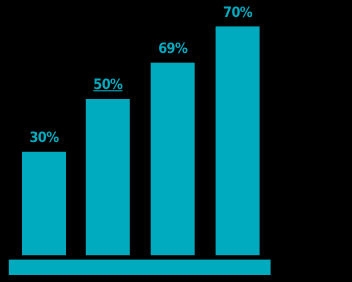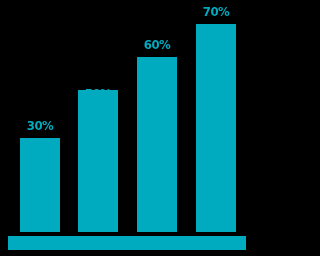--- a/index.html
+++ b/index.html
@@ -66,26 +66,26 @@
 <div id="chart-root">
   <div class="plot-area">
 
     <div class="bar-group" style="left:20px;">
       <div class="bar" style="height:94px;"></div>
       <div class="bar-label" style="bottom:100px;">30%</div>
     </div>
 
     <div class="bar-group" style="left:78px;">
       <div class="bar" style="height:142px;"></div>
-      <div class="bar-label" style="bottom:132px;text-decoration:underline;">50%</div>
+      <div class="bar-label" style="bottom:148px;text-decoration:underline;">50%</div>
     </div>
 
     <div class="bar-group" style="left:137px;">
       <div class="bar" style="height:175px;"></div>
-      <div class="bar-label" style="bottom:181px;">60%</div>
+      <div class="bar-label" style="bottom:181px;">69%</div>
     </div>
 
     <div class="bar-group" style="left:196px;">
       <div class="bar" style="height:208px;"></div>
       <div class="bar-label" style="bottom:214px;">70%</div>
     </div>
 
     <div id="axis-baseline"></div>
 
   </div>

